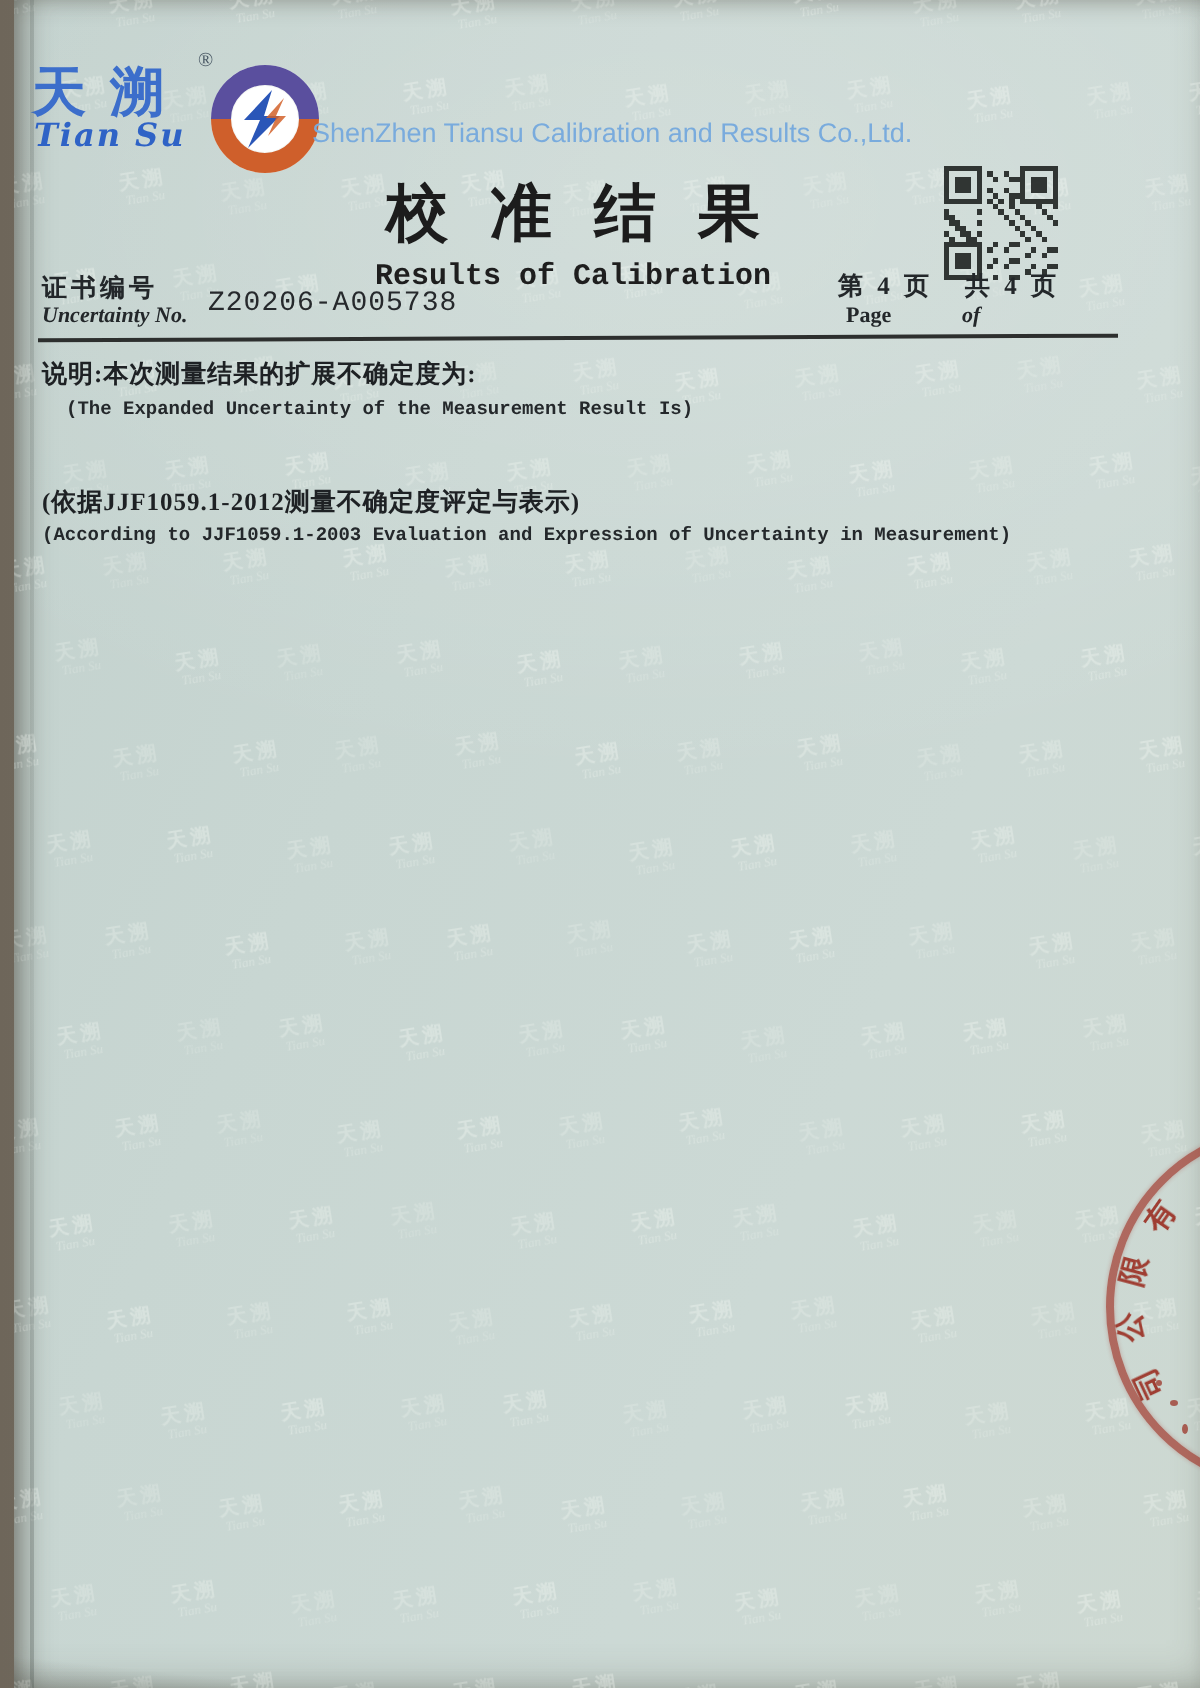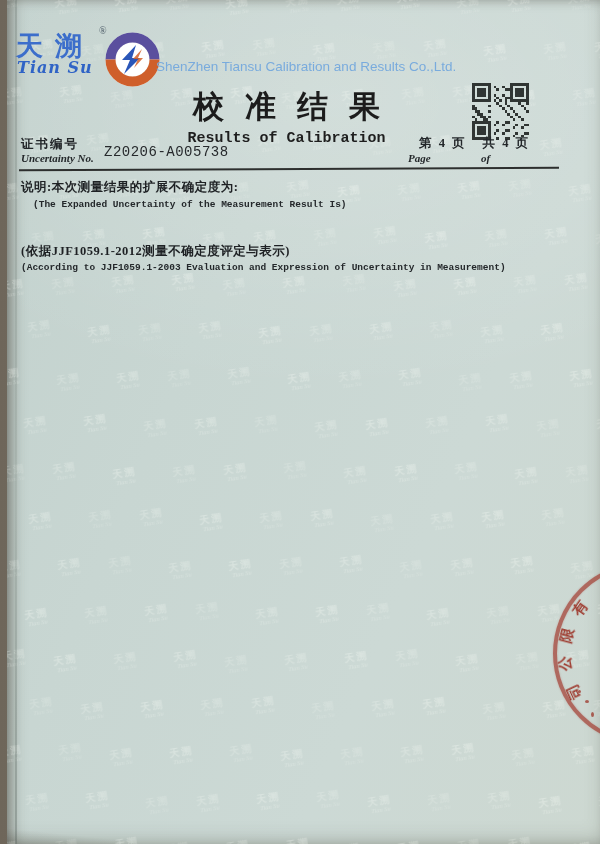--- a/index.html
+++ b/index.html
@@ -59,22 +59,22 @@
   
   .cert-label-cn{position:absolute;left:14px;top:136px;font-size:12.5px;font-weight:bold;
     color:#23272a;letter-spacing:2px;}
   .cert-label-en{position:absolute;left:14px;top:152px;font-size:11px;font-weight:bold;
     font-style:italic;color:#23272a;}
   .cert-number{position:absolute;left:97px;top:144px;font-size:14px;color:#26292c;
     font-family:"Liberation Mono","DejaVu Sans Mono",monospace;letter-spacing:.5px;}
   .page-cn{position:absolute;left:412px;top:135px;font-size:12.5px;color:#23272a;
     font-weight:bold;letter-spacing:2px;}
   .page-cn .gap{display:inline-block;width:16px;}
-  .page-en-1{position:absolute;left:401px;top:152px;font-size:11px;font-weight:bold;
-    font-style:italic;color:#23272a;}
+  .page-en-1{position:absolute;left:416px;top:152px;font-size:11px;font-weight:bold;
+    color:#23272a;}
   .page-en-2{position:absolute;left:474px;top:152px;font-size:11px;font-weight:bold;
     font-style:italic;color:#23272a;}
   .rule{position:absolute;left:12px;top:168px;width:540px;height:2px;background:#2d2f2e;
     transform:rotate(-.25deg);}
   
   .t-cn{position:absolute;color:#1e2124;font-size:12.5px;font-weight:bold;
     font-family:"Liberation Serif",serif;letter-spacing:.5px;white-space:nowrap;}
   .t-en{position:absolute;color:#24282b;font-size:9.5px;font-weight:bold;
     font-family:"Liberation Mono","DejaVu Sans Mono",monospace;white-space:nowrap;}
   .note-cn{left:14px;top:179px;}

